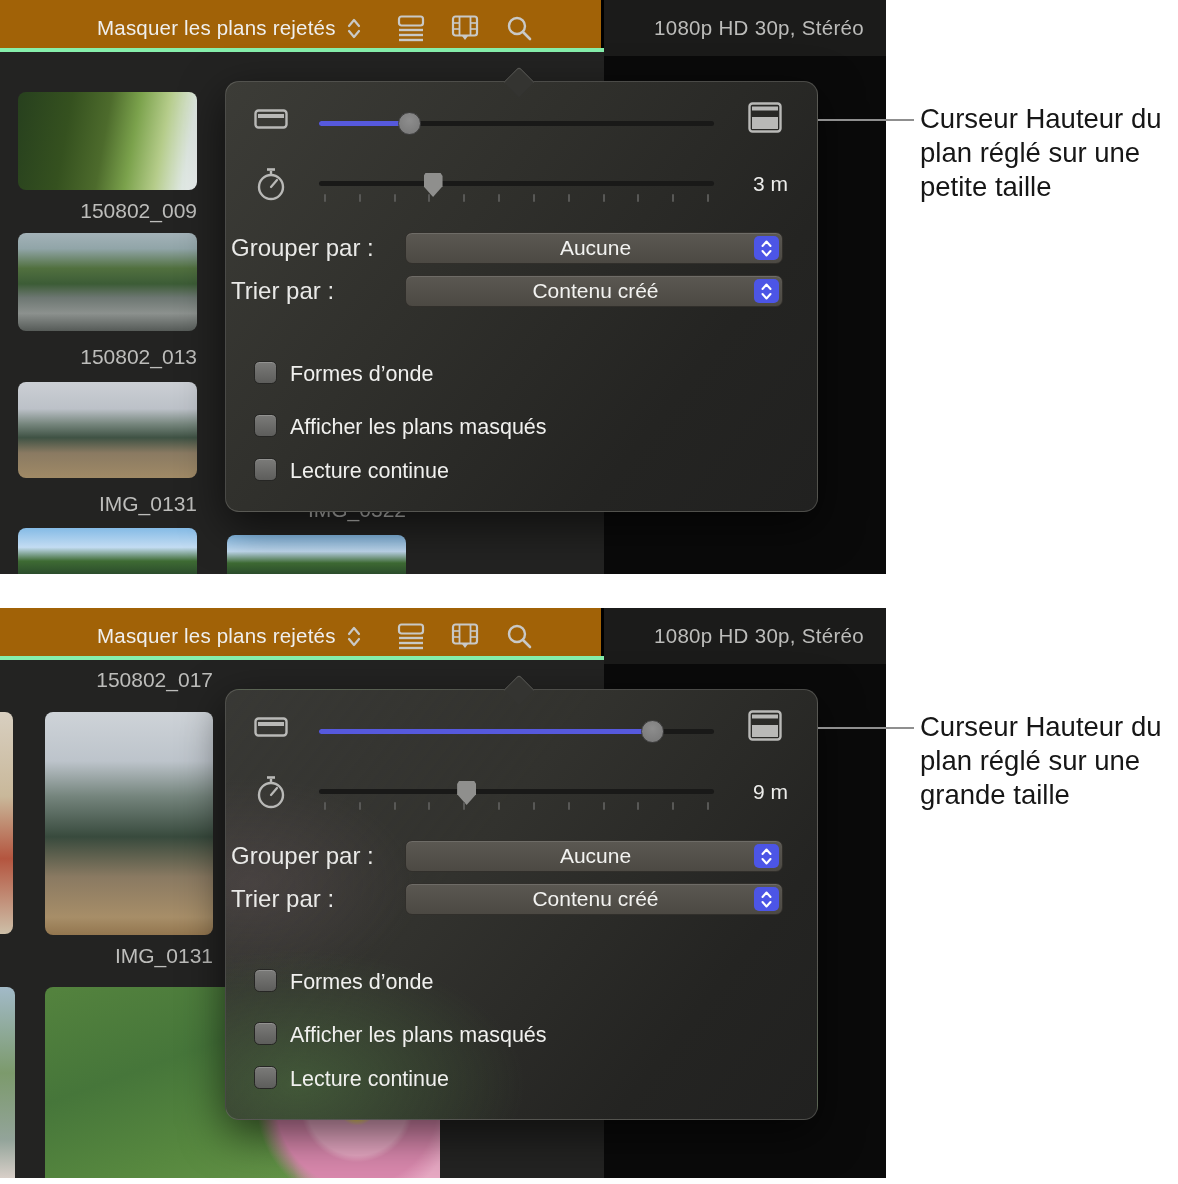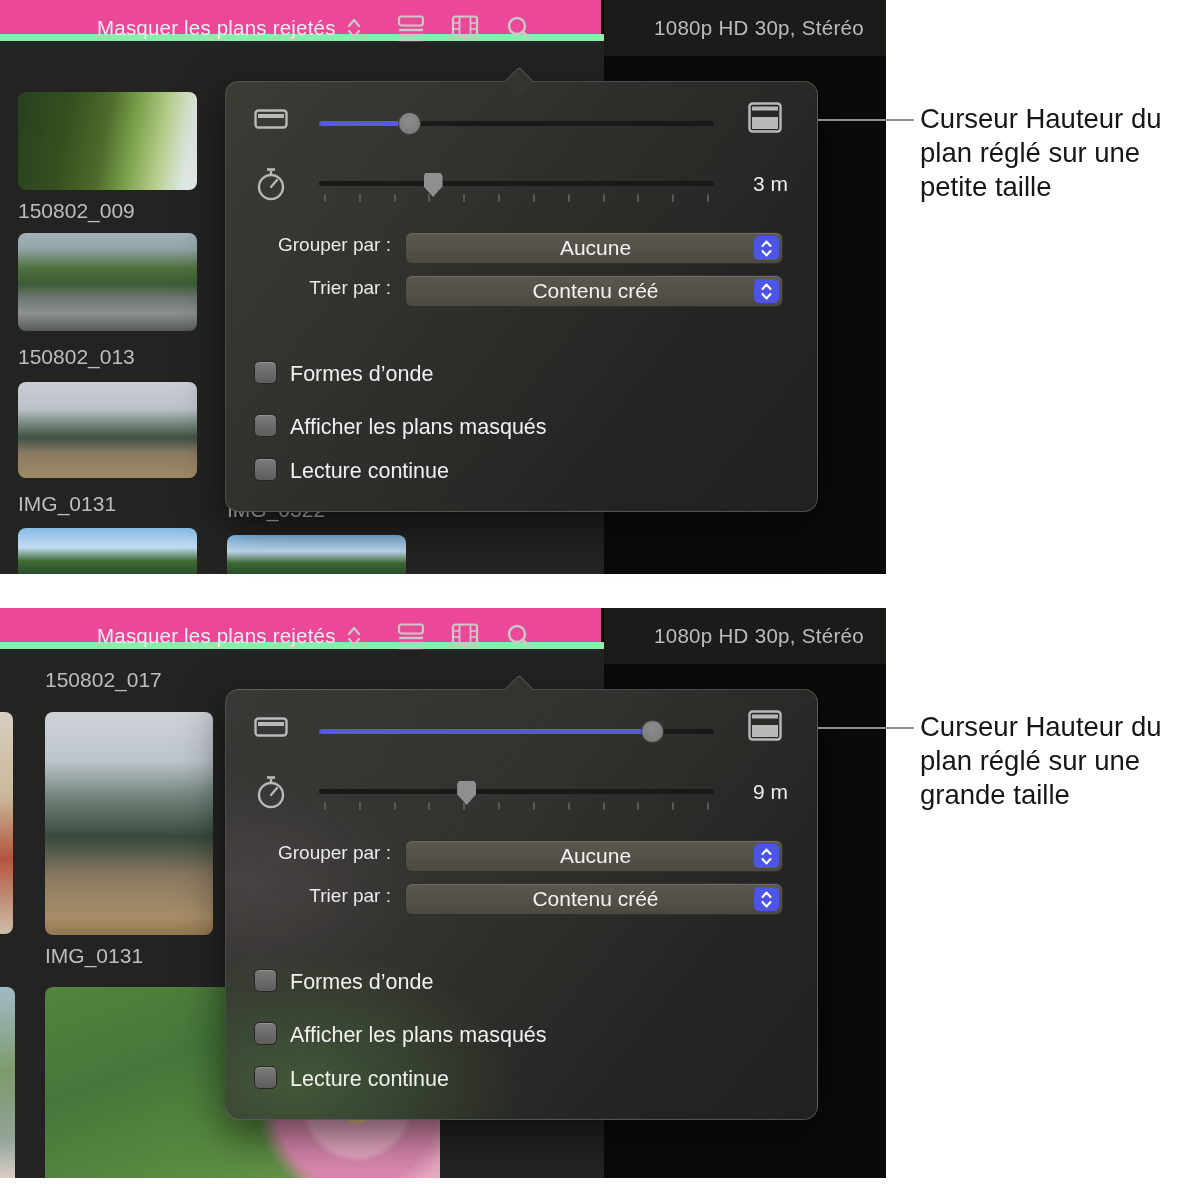--- a/index.html
+++ b/index.html
@@ -3,33 +3,33 @@
 <meta charset="utf-8">
 <style>
   :root{ --accent:#5659dd; --stepper:#4c55e6; }
   *{margin:0;padding:0;box-sizing:border-box;}
   html,body{background:#fff;}
   body{font-family:"Liberation Sans",sans-serif; -webkit-font-smoothing:antialiased;}
   .page{position:relative;width:1178px;height:1184px;background:#fff;overflow:hidden;}
 
   
   .shot{position:absolute;left:0;width:886px;background:#232322;overflow:visible;}
-  .toolbar{position:absolute;left:0;top:0;width:886px;height:41px;background:#ec4899;border-bottom:7px solid #86efac;z-index:3;}
+  .toolbar{position:absolute;left:0;top:0;width:886px;height:52px;background:#a16207;border-bottom:4px solid #86efac;z-index:3;}
   .tb-left{position:absolute;left:0;top:0;width:601px;height:56px;display:flex;align-items:center;}
   .tb-right{position:absolute;left:604px;top:0;width:282px;height:56px;display:flex;align-items:center;justify-content:center;background:#1b1b1a;}
   .tb-divider{position:absolute;left:601px;top:0;width:3px;height:100%;background:#000;z-index:2;}
   .filter-label{color:#efefee;font-size:20.5px;margin-left:97px;letter-spacing:.2px;}
   .updown{margin-left:10px;display:flex;flex-direction:column;gap:1px;}
   .tb-icon{width:30px;height:30px;margin-left:24px;display:flex;align-items:center;justify-content:center;}
   .format-label{color:#bcbcba;font-size:20.5px;letter-spacing:.3px;margin-left:28px;}
   .browser-void{position:absolute;left:604px;top:56px;width:282px;bottom:0;background:#0a0a0a;}
 
   
   .thumb{position:absolute;border-radius:8px;z-index:1;}
-  .thumb-label{position:absolute;color:#bdbdbb;font-size:21px;text-align:left;z-index:1;white-space:nowrap;}
+  .thumb-label{position:absolute;color:#bdbdbb;font-size:21px;text-align:right;z-index:1;white-space:nowrap;}
   .ph-hike{background:linear-gradient(100deg,#27401e 0%,#35511f 28%,#4d6b2c 48%,#7ba24c 63%,#b5cc8a 78%,#dfe8e2 92%,#eef2f3 100%);}
   .ph-road{background:linear-gradient(180deg,#a3b2b8 0%,#91a5a8 16%,#51703f 36%,#3c5c36 52%,#6d7772 66%,#8c918e 82%,#565b58 100%);}
   .ph-river{background:linear-gradient(180deg,#cbcfd4 0%,#bcc1c8 28%,#75857c 44%,#3f5244 58%,#8a7a62 74%,#a08a66 100%);}
   .ph-peaks{background:linear-gradient(180deg,#85bbe6 0%,#c3dcf2 42%,#3e6b33 72%,#2b4c2c 100%);}
   .ph-river-lg{background:linear-gradient(180deg,#ced3d8 0%,#bdc4cb 22%,#74847c 38%,#384a3d 56%,#8a7a62 74%,#a78e68 92%,#93764f 100%);}
   .ph-lotus{background:radial-gradient(circle at 79% 62%,#f3e05a 0 4%,#e8a9c4 6% 15%,#d988ad 17% 24%,rgba(217,136,173,0) 30%),radial-gradient(circle at 90% 85%,#e8a9c4 0 18%,rgba(232,169,196,0) 28%),linear-gradient(160deg,#54833e 0%,#46763a 35%,#57883f 65%,#6d9b4e 100%);}
   .ph-map{background:linear-gradient(180deg,#d8cfc0 0%,#c9b89a 38%,#b4553f 66%,#cdbfa8 100%);}
   .ph-green-sliver{background:linear-gradient(180deg,#a2bac8 0%,#7c9a6c 45%,#93a49a 80%,#d8cfc8 100%);}
 
   
@@ -46,21 +46,21 @@
     transform:rotate(45deg);border-radius:4px 0 0 0;}
   .slider-track{position:absolute;height:5px;border-radius:3px;background:#191918;}
   .slider-fill{position:absolute;left:0;top:0;height:5px;border-radius:3px;background:var(--accent);}
   .round-thumb{position:absolute;top:-9px;width:23px;height:23px;margin-left:-12px;border-radius:50%;
     background:radial-gradient(circle at 50% 35%,#8d8d8d,#767676);border:1px solid #3f3f3f;}
   .pointer-thumb{position:absolute;top:-8px;width:19px;height:24px;margin-left:-10px;background:#8f8f8d;
     clip-path:polygon(10% 0,90% 0,100% 12%,100% 55%,50% 100%,0 55%,0 12%);}
   .ticks{position:absolute;display:flex;justify-content:space-between;}
   .ticks span{width:2px;height:8px;background:#585856;border-radius:1px;}
   .dur-label{position:absolute;color:#ececea;font-size:21px;text-align:right;}
-  .drop-label{position:absolute;color:#e9e9e7;font-size:19px;text-align:right;width:160px;}
+  .drop-label{position:absolute;color:#e9e9e7;font-size:24px;text-align:left;width:160px;}
   .dropdown{position:absolute;width:378px;height:32px;border-radius:7px;cursor:default;
     background:linear-gradient(180deg,#5b5852 0%,#4c4943 100%);
     border:1px solid #312f2b;box-shadow:inset 0 1px 0 rgba(255,255,255,.12);}
   .dropdown .val{position:absolute;left:0;right:44px;top:0;height:100%;display:flex;align-items:center;justify-content:center;
     color:#f2f2f0;font-size:21px;padding-left:47px;}
   .stepper{position:absolute;right:3px;top:3px;width:25px;height:24px;border-radius:5px;background:var(--stepper);
     display:flex;flex-direction:column;align-items:center;justify-content:center;gap:1px;}
   .checkbox{position:absolute;left:28px;width:23px;height:23px;border-radius:5.5px;
     background:linear-gradient(180deg,#7b7b79 0%,#5d5d5b 100%);border:1px solid #262624;
     box-shadow:inset 0 1px 0 rgba(255,255,255,.18);}

